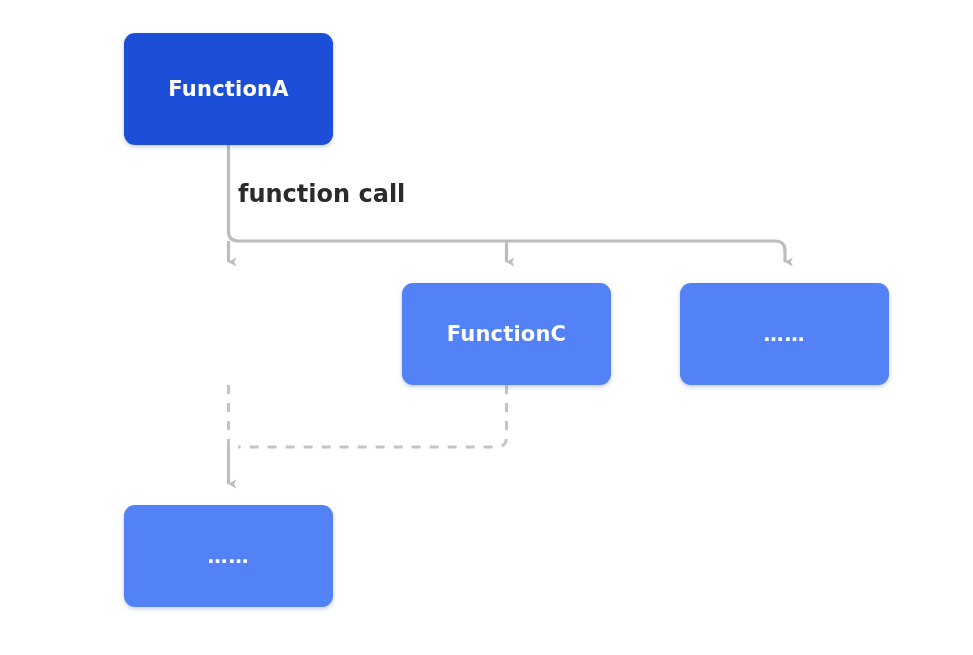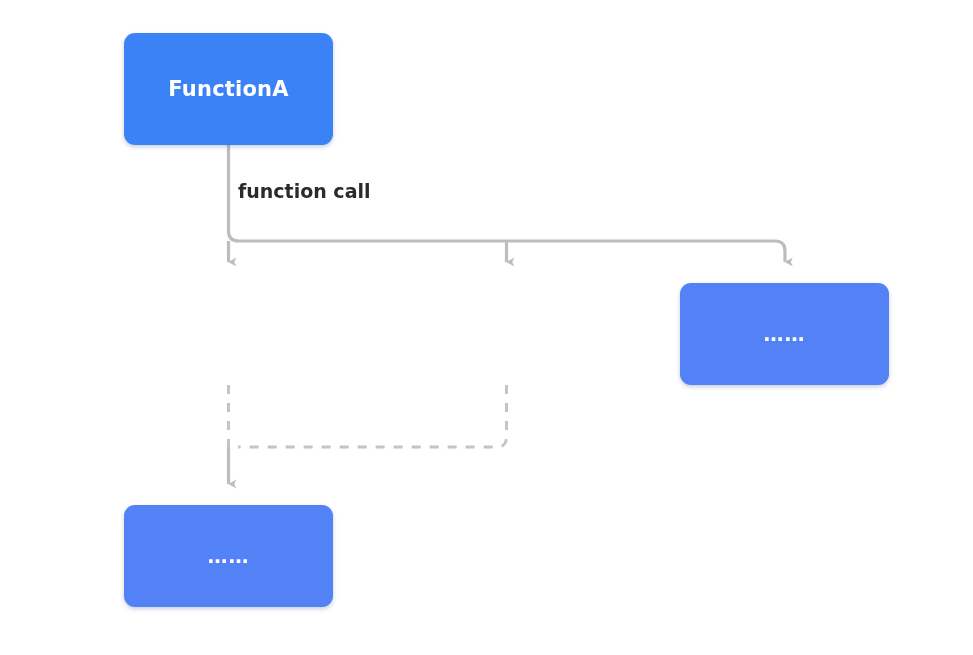--- a/index.html
+++ b/index.html
@@ -41,21 +41,21 @@
     line-height: 1;
   }
   .node-label.ellipsis {
     font-size: 20px;
     letter-spacing: 1px;
   }
   .edge-label {
     position: absolute;
     font-family: "DejaVu Sans", sans-serif;
     font-weight: bold;
-    font-size: 19px;
+    font-size: 24px;
     color: #2b2b2b;
     white-space: nowrap;
     z-index: 3;
   }
 </style>
 </head>
 <body>
 
 <div id="canvas">
 
@@ -72,25 +72,28 @@
 
     <path d="M 506.5 241 L 506.5 262" fill="none" stroke="#bdbdbd" stroke-width="3.2" marker-end="url(#arrowhead)"></path>
 
     <path d="M 506.5 385 L 506.5 437 Q 506.5 447 496.5 447 L 238 447" fill="none" stroke="#c4c4c4" stroke-width="3" stroke-dasharray="9 9" stroke-linecap="butt"></path>
 
     <path d="M 228.5 385 L 228.5 447" fill="none" stroke="#c4c4c4" stroke-width="3" stroke-dasharray="9 9" stroke-linecap="butt"></path>
 
     <path d="M 228.5 447 L 228.5 484" fill="none" stroke="#bdbdbd" stroke-width="3.2" marker-end="url(#arrowhead)"></path>
   </svg>
 
-  <div class="node" style="left:124px; top:33px; width:209px; height:112px; background:#3b82f6;">
+  <div class="node" style="left:124px; top:33px; width:209px; height:112px; background:#1d4ed8;">
     <span class="node-label">FunctionA</span>
   </div>
 
 
+  <div class="node" style="left:402px; top:283px; width:209px; height:102px; background:#5282F5;">
+    <span class="node-label">FunctionC</span>
+  </div>
 
   <div class="node" style="left:680px; top:283px; width:209px; height:102px; background:#5282F5;">
     <span class="node-label ellipsis">……</span>
   </div>
 
   <div class="node" style="left:124px; top:505px; width:209px; height:102px; background:#5282F5;">
     <span class="node-label ellipsis">……</span>
   </div>
 
   <div class="edge-label" style="left:238px; top:180px;">function call</div>

